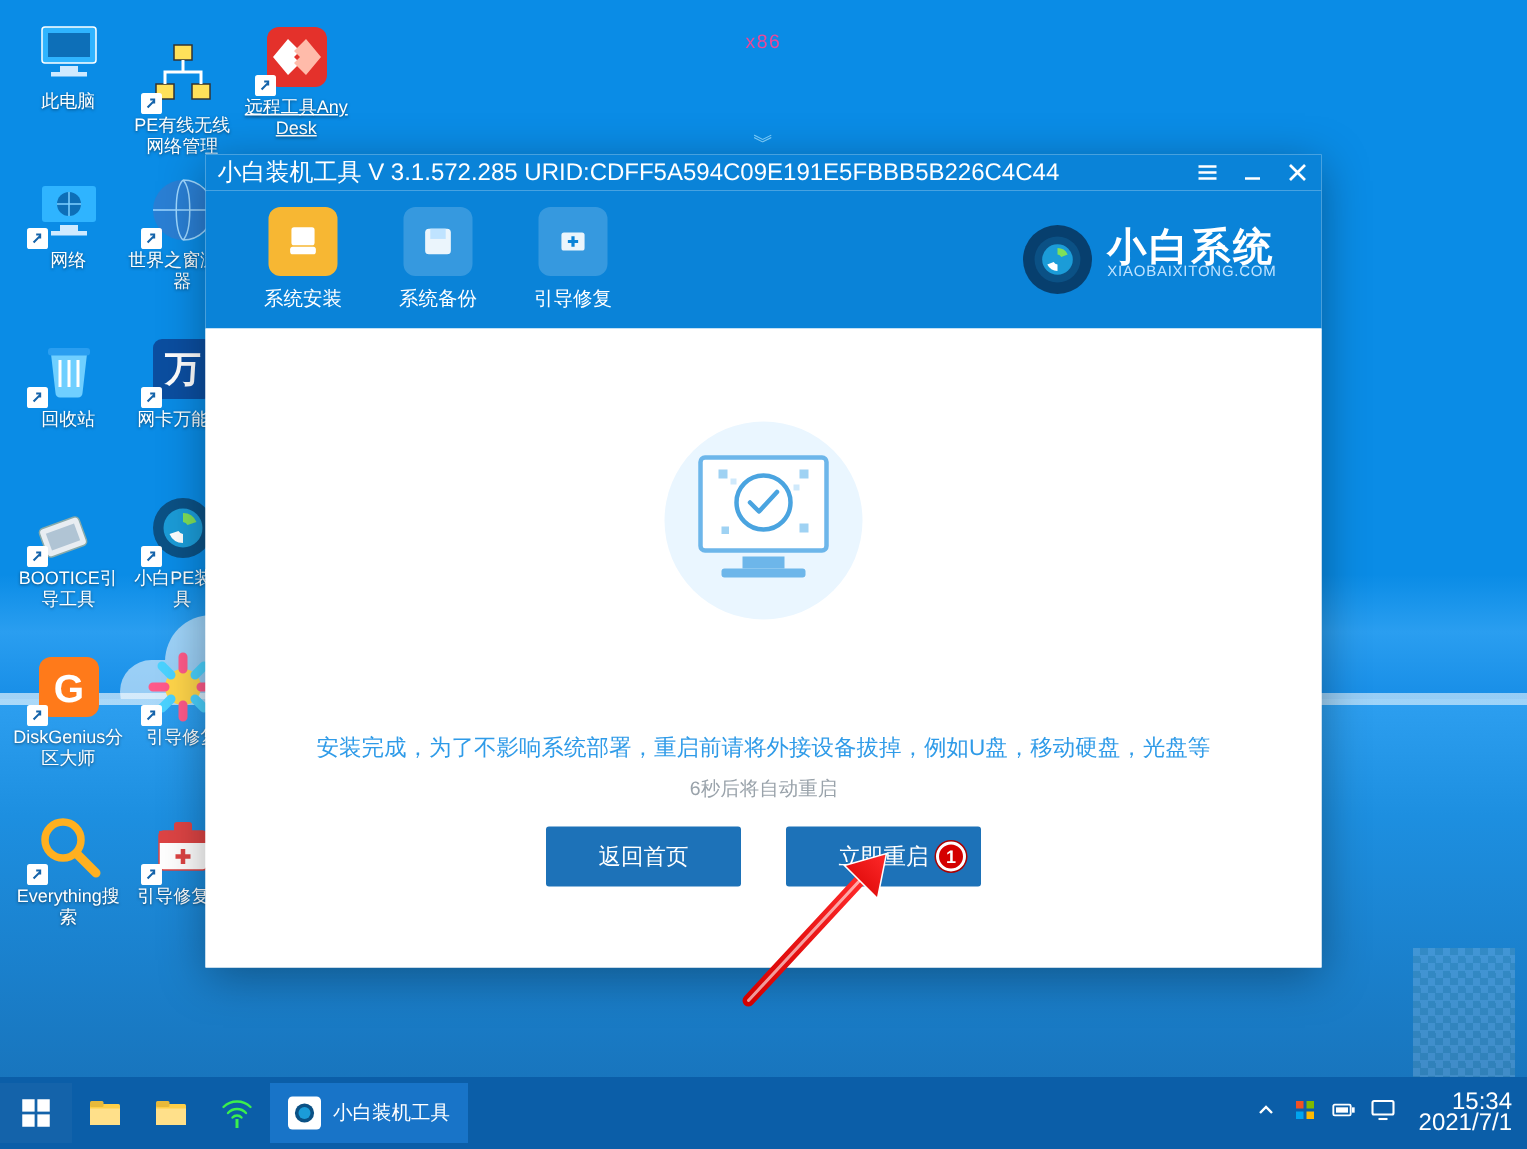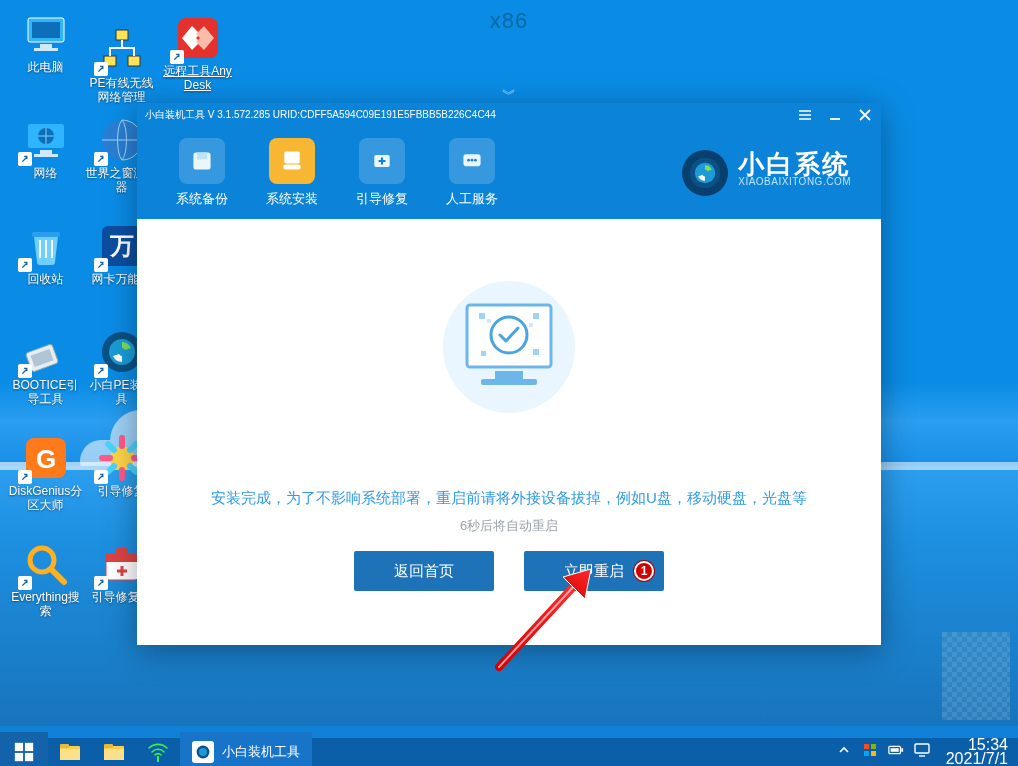--- a/index.html
+++ b/index.html
@@ -2,67 +2,67 @@
 <html><head>
 <meta charset="utf-8">
 <style>
 * { margin: 0; padding: 0; box-sizing: border-box; font-family: "Microsoft YaHei", Arial, sans-serif; user-select: none; }
 html, body { width: 1018px; height: 766px; overflow: hidden; }
 body {
   background: linear-gradient(to bottom, #0a8ce6 0%, #0a8ce6 50%, #2a9ef0 55%, #1a90e8 60%, #0e7fd4 100%);
   position: relative;
 }
 .desktop { position: absolute; inset: 0; }
-.arch-label { position:absolute; top:8px; left:50%; transform:translateX(-50%); color:#0369a1; font-size:22px; letter-spacing:1px; }
+.arch-label { position:absolute; top:20px; left:50%; transform:translateX(-50%); color:#ec4899; font-size:13px; letter-spacing:1px; }
 .clouds::before, .clouds::after { content:""; position:absolute; background:rgba(255,255,255,.55); border-radius:60px; }
 .clouds::before { width:180px; height:42px; left:80px; top:440px; box-shadow: 40px -20px 0 10px rgba(255,255,255,.55); }
 .clouds::after  { width:200px; height:45px; right:-30px; top:420px; box-shadow: -50px -18px 0 10px rgba(255,255,255,.55); opacity:0; }
 .sea { position:absolute; left:0; right:0; bottom:40px; height:260px; background:linear-gradient(to bottom,#2d9ff0,#1d8fe0 30%,#1874bc); }
 .sea::before { content:""; position:absolute; top:-4px; left:0; right:0; height:8px; background:linear-gradient(to right, #fff, #e9f6ff); opacity:.6; }
 
 .icons { position:absolute; top:6px; left:8px; }
 .icon-cell { width:75px; height:98px; position:absolute; text-align:center; color:#fff; font-size:12px; }
 .icon-cell .g { width:48px; height:48px; margin:4px auto 2px; display:flex; align-items:center; justify-content:center; }
 .icon-cell .g svg { width:48px; height:48px; }
 .icon-cell .lbl { line-height:14px; text-shadow:0 1px 2px rgba(0,0,0,.5); word-break:break-all; }
 .icon-cell .sc { position:absolute; left:10px; top:40px; width:14px; height:14px; }
 
-.taskbar { position:absolute; left:0; right:0; bottom:0; height:28px; background:#0b5ea8; display:flex; align-items:center; color:#fff; }
+.taskbar { position:absolute; left:0; right:0; bottom:0; height:48px; background:#0b5ea8; display:flex; align-items:center; color:#fff; }
 .tb-start { width:48px; height:40px; background:#1463aa; display:flex; align-items:center; justify-content:center; }
 .tb-btn { height:40px; display:flex; align-items:center; justify-content:center; padding:0 10px; }
 .tb-btn svg { width:24px; height:24px; }
 .tb-app { display:flex; align-items:center; gap:8px; height:40px; padding:0 12px; background:#1874c8; font-size:13px; }
 .tb-app .ap { width:22px; height:22px; background:#fff; border-radius:3px; display:flex; align-items:center; justify-content:center; }
 .tb-spacer { flex:1; }
 .tb-tray { display:flex; align-items:center; gap:10px; padding:0 6px; }
 .tb-tray svg { width:16px; height:16px; }
 .tb-clock { text-align:right; font-size:16px; line-height:14px; padding:0 10px; }
 
 .app-window { position:absolute; left:137px; top:103px; width:744px; height:542px; background:#fff; box-shadow:0 6px 30px rgba(0,0,0,.35); display:flex; flex-direction:column; }
-.titlebar { height:24px; background:#0a83d8; color:#fff; font-size:10px; display:flex; align-items:center; padding:0 8px; }
+.titlebar { height:24px; background:#0a83d8; color:#fff; font-size:16px; display:flex; align-items:center; padding:0 8px; }
 .titlebar .t { flex:1; white-space:nowrap; overflow:hidden; }
 .win-ctrl { display:flex; gap:14px; align-items:center; }
 .win-ctrl span { width:16px; height:16px; display:flex; align-items:center; justify-content:center; cursor:pointer; }
 .tabbar { height:92px; background:#0a83d8; display:flex; align-items:center; padding:0 20px; }
 .tab { width:90px; text-align:center; color:#fff; font-size:13px; }
 .tab .ti { width:46px; height:46px; margin:0 auto 6px; border-radius:8px; display:flex; align-items:center; justify-content:center; }
 .tab.active .ti { background:#f7b733; }
 .tab:not(.active) .ti { background:rgba(255,255,255,.18); }
 .brand { margin-left:auto; display:flex; align-items:center; gap:10px; color:#fff; padding-right:10px; }
 .brand .logo { width:46px; height:46px; border-radius:50%; background:#073f6e; display:flex; align-items:center; justify-content:center; }
 .brand .bt { line-height:18px; }
 .brand .bt .big { font-size:26px; font-weight:bold; letter-spacing:2px; }
 .brand .bt .small { font-size:10px; letter-spacing:.5px; color:#bfe3ff; }
 
 .content { flex:1; background:#fff; position:relative; }
 .illus { position:absolute; top:60px; left:50%; transform:translateX(-50%); }
 .msg { position:absolute; top:270px; left:0; right:0; text-align:center; color:#2f9be8; font-size:15px; }
 .sub { position:absolute; top:298px; left:0; right:0; text-align:center; color:#9aa3ab; font-size:13px; }
 .btn-row { position:absolute; top:332px; left:0; right:0; display:flex; justify-content:center; gap:30px; }
-.btn { width:140px; height:40px; background:#1d72b8; color:#fff; font-size:15px; display:flex; align-items:center; justify-content:center; border-radius:2px; cursor:pointer; position:relative; }
+.btn { width:130px; height:40px; background:#1d72b8; color:#fff; font-size:15px; display:flex; align-items:center; justify-content:center; border-radius:2px; cursor:pointer; position:relative; }
 .step-badge { position:absolute; right:10px; top:50%; transform:translateY(-50%); width:20px; height:20px; border-radius:50%; background:#d40000; border:2px solid #fff; color:#fff; font-size:12px; font-weight:bold; display:flex; align-items:center; justify-content:center; box-shadow:0 0 0 1px #a00; }
 
 .arrow { position:absolute; width:120px; height:120px; pointer-events:none; }
 .arrow svg { width:100%; height:100%; }
 
 .water { position:absolute; right:8px; bottom:46px; width:68px; height:88px; background:
   repeating-conic-gradient(#8aa 0 25%, #cde 0 50%) 0 0/10px 10px;
   opacity:.22; filter:blur(.4px); }
 
 .chevron-down { position:absolute; top:86px; left:50%; transform:translateX(-50%); color:#7fd1ff; font-size:14px; }
@@ -279,57 +279,46 @@
         <span>
           <svg viewBox="0 0 16 16">
               <path d="M3 3l10 10M13 3L3 13" stroke="#fff" stroke-width="1.8"></path>
             </svg>
         </span>
       </div>
     </div>
 
     <div class="tabbar">
       <div id="tabs" style="display: flex;">
-          <div class="tab">
-            <div class="ti">
-              <svg viewBox="0 0 28 28" width="24" height="24">
-                <rect x="4" y="4" width="20" height="20" rx="3" fill="#fff" opacity=".9"></rect>
-                <rect x="8" y="4" width="12" height="8" fill="#bfe3ff"></rect>
-              </svg>
-            </div>
-            <div>系统备份</div>
-          </div>
           <div class="tab active">
             <div class="ti">
               <svg viewBox="0 0 28 28" width="24" height="24">
                 <rect x="5" y="3" width="18" height="14" rx="2" fill="#fff"></rect>
                 <rect x="4" y="18" width="20" height="6" rx="2" fill="#fff"></rect>
               </svg>
             </div>
             <div>系统安装</div>
           </div>
           <div class="tab">
             <div class="ti">
               <svg viewBox="0 0 28 28" width="24" height="24">
+                <rect x="4" y="4" width="20" height="20" rx="3" fill="#fff" opacity=".9"></rect>
+                <rect x="8" y="4" width="12" height="8" fill="#bfe3ff"></rect>
+              </svg>
+            </div>
+            <div>系统备份</div>
+          </div>
+          <div class="tab">
+            <div class="ti">
+              <svg viewBox="0 0 28 28" width="24" height="24">
                 <rect x="5" y="7" width="18" height="14" rx="2" fill="#fff" opacity=".9"></rect>
                 <path d="M14 10v8M10 14h8" stroke="#0a83d8" stroke-width="2.5"></path>
               </svg>
             </div>
             <div>引导修复</div>
-          </div>
-          <div class="tab">
-            <div class="ti">
-              <svg viewBox="0 0 28 28" width="24" height="24">
-                <rect x="4" y="6" width="20" height="14" rx="3" fill="#fff" opacity=".9"></rect>
-                <circle cx="10" cy="13" r="1.6" fill="#0a83d8"></circle>
-                <circle cx="14" cy="13" r="1.6" fill="#0a83d8"></circle>
-                <circle cx="18" cy="13" r="1.6" fill="#0a83d8"></circle>
-              </svg>
-            </div>
-            <div>人工服务</div>
           </div>
         </div>
       <div class="brand">
         <div class="logo">
           <svg viewBox="0 0 40 40" width="34" height="34">
             <circle cx="20" cy="20" r="18" fill="#0b5185"></circle>
             <circle cx="20" cy="20" r="12" fill="#1b9cd8"></circle>
             <path d="M20 11a9 9 0 0 1 8 5l-5 2a4 4 0 0 0-3-2z" fill="#7fe05a"></path>
             <path d="M20 29a9 9 0 0 1-8-5l5-2a4 4 0 0 0 3 2z" fill="#fff"></path>
           </svg>

